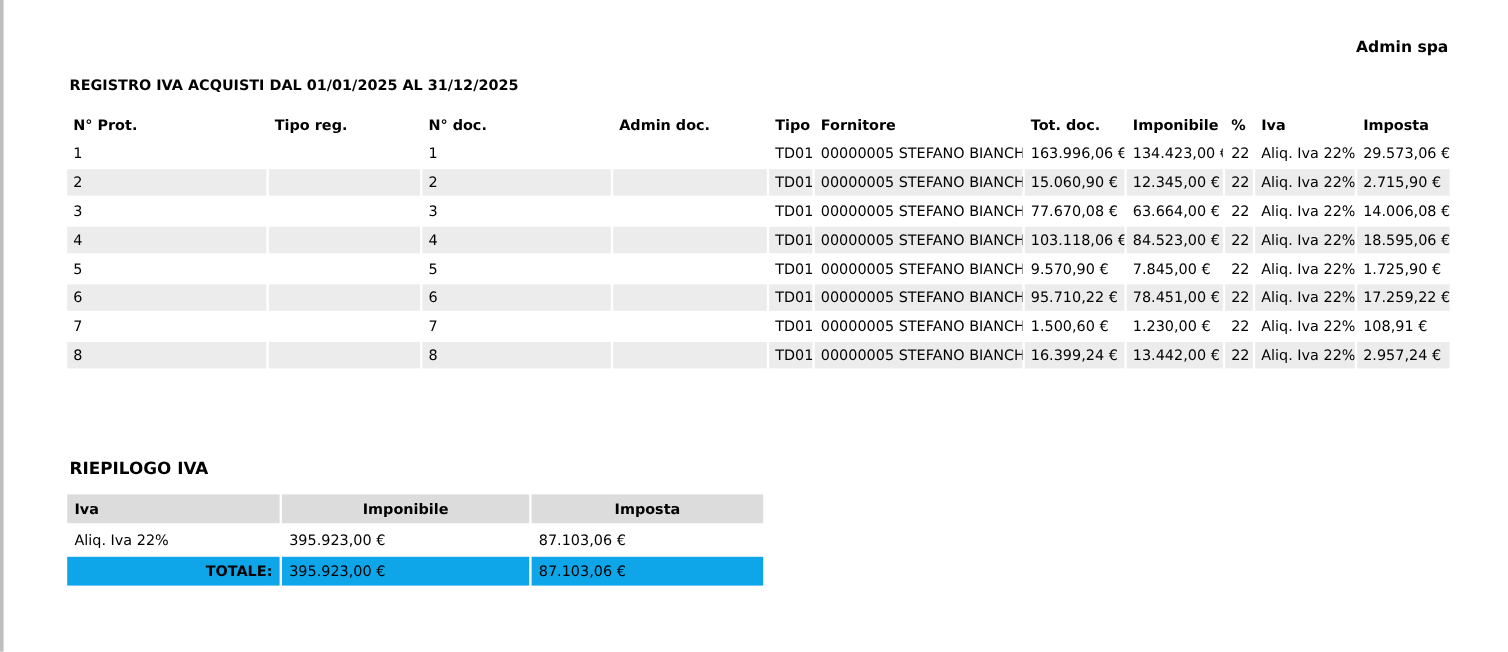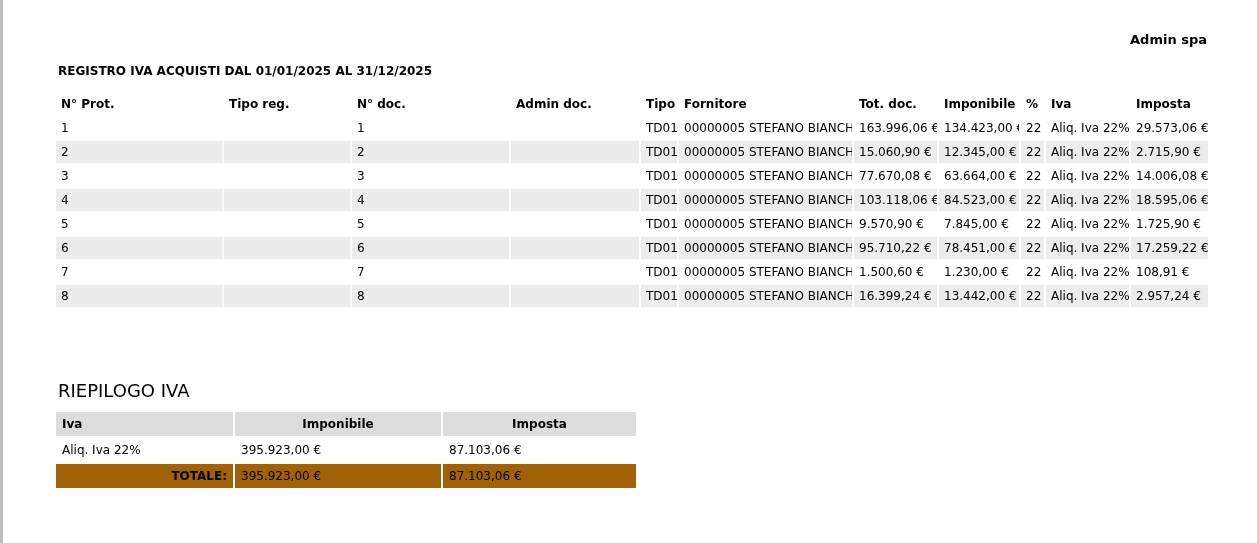--- a/index.html
+++ b/index.html
@@ -37,29 +37,29 @@
     font-weight: normal;
     overflow: hidden;
     white-space: nowrap;
   }
   th { font-weight: bold; }
   .num { text-align: left; }
   .register { margin: 10px 0 16px 51px; width: 1156px; }
   .register tbody tr:nth-child(even) td { background: #ececec; }
   .summary-title {
     margin: 72px 0 0 55px;
-    font-size: 18px;
-    font-weight: normal;
+    font-size: 14px;
+    font-weight: bold;
     line-height: 20px;
   }
   .summary { margin: 9px 0 0 51px; width: 584px; }
   .summary th, .summary td { padding: 5px 6px; }
   .summary thead th { background: #dcdcdc; }
   .summary thead th.center { text-align: center; }
-  .summary tr.total-row td { background: #a16207; }
+  .summary tr.total-row td { background: #0ea5e9; }
   .total-label { text-align: right; font-weight: bold; }
 </style>
 </head>
 <body>
 
 <div class="company">Admin spa</div>
 
 <h1 class="title">REGISTRO IVA ACQUISTI DAL 01/01/2025 AL 31/12/2025</h1>
 
 <table class="register">

